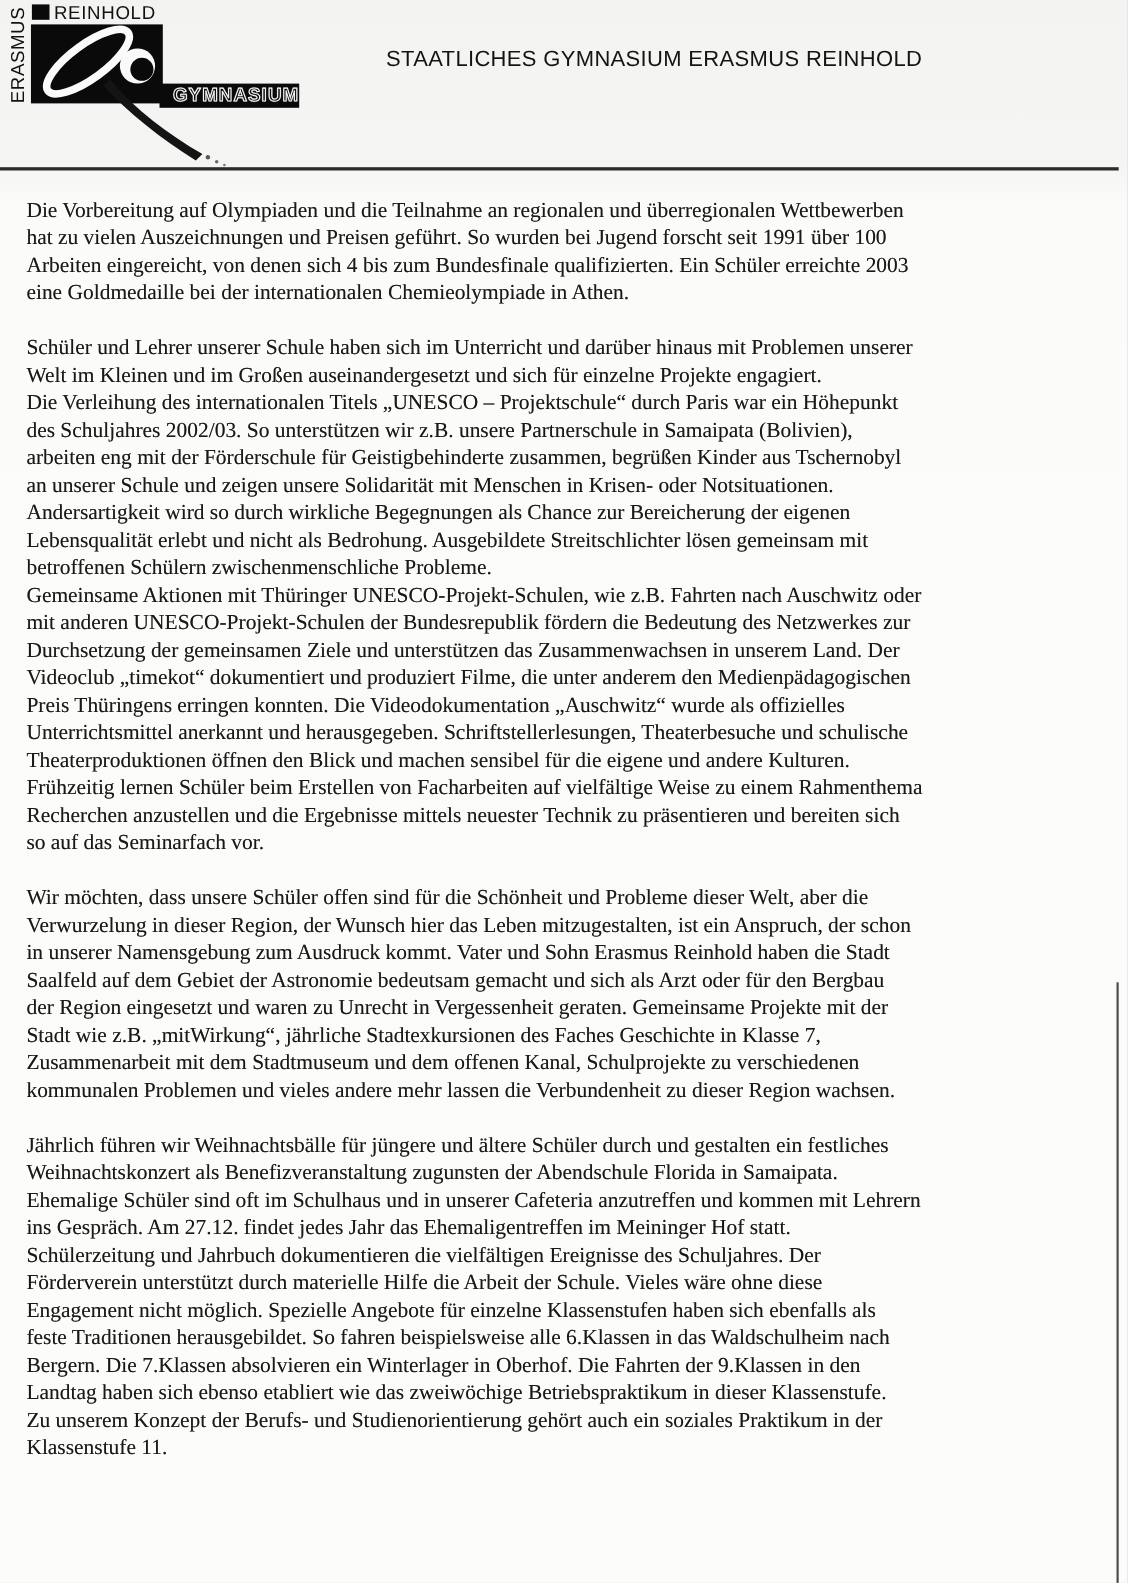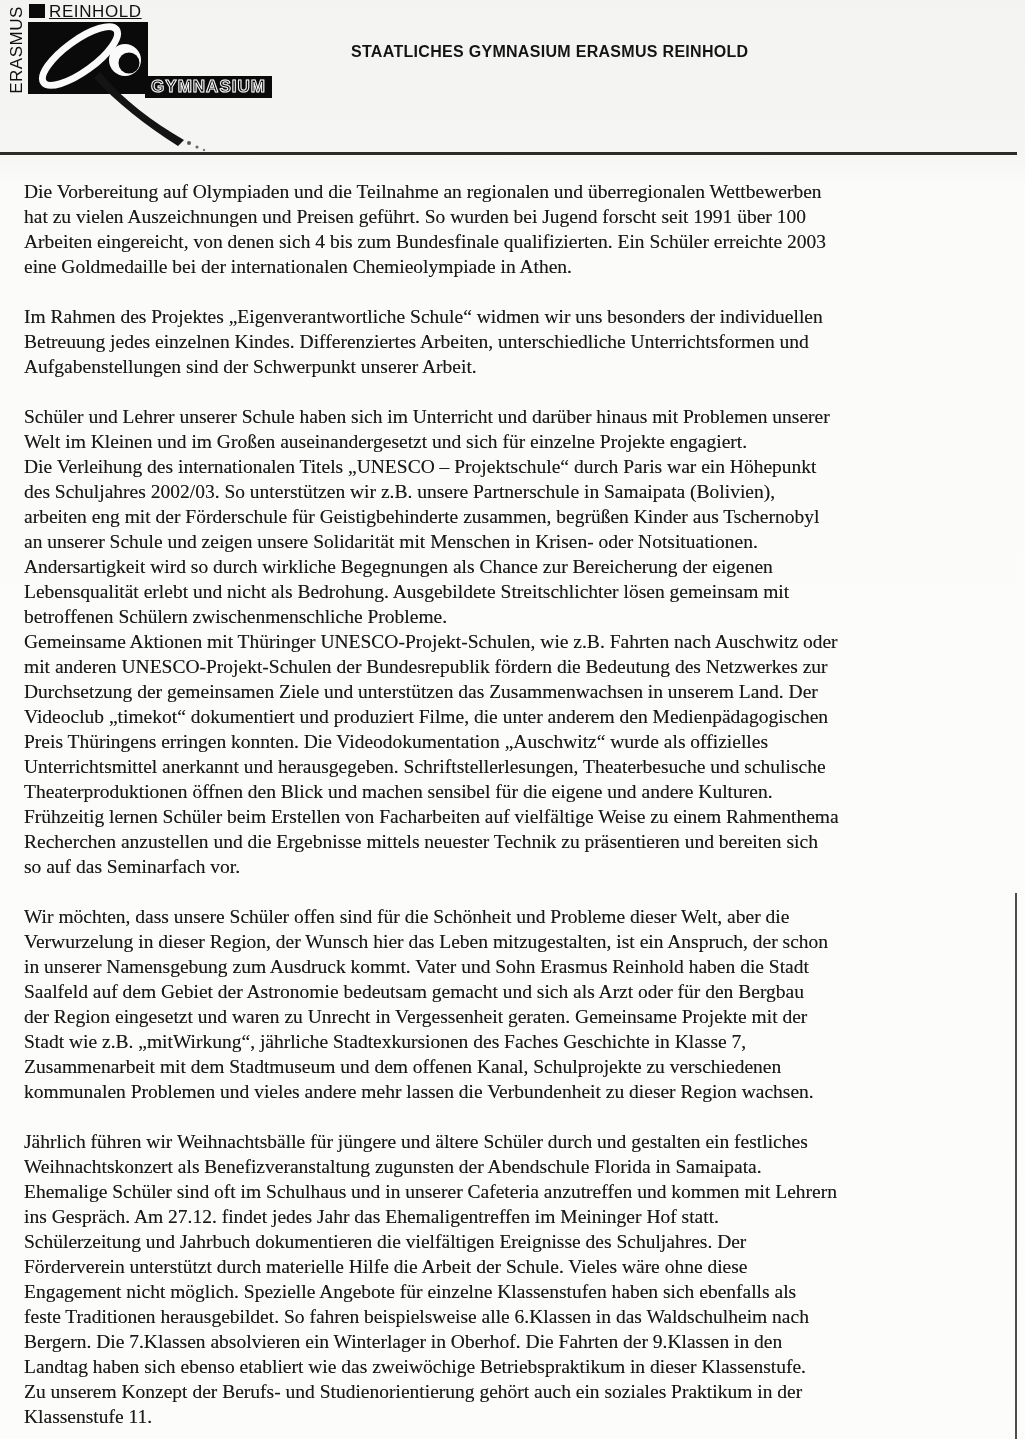--- a/index.html
+++ b/index.html
@@ -20,37 +20,37 @@
   .logo{position:absolute;left:0;top:0;width:300px;height:160px;}
   .logo-vertical{
     position:absolute;left:-29px;top:41px;width:90px;height:18px;
     transform:rotate(-90deg);transform-origin:center;
     font-size:17px;letter-spacing:0.5px;color:#111;text-align:center;
     white-space:nowrap;
   }
   .logo-smallsquare{position:absolute;left:29px;top:4px;width:16px;height:14px;background:#0a0a0a;}
   .logo-reinhold{
     position:absolute;left:49px;top:2px;
-    font-size:17px;letter-spacing:0.6px;color:#111;white-space:nowrap;text-decoration:underline;
+    font-size:17px;letter-spacing:0.6px;color:#111;white-space:nowrap;
   }
   .logo-art{position:absolute;left:28px;top:22px;}
   .logo-gymnasium{
     position:absolute;left:145px;top:76px;width:127px;height:22px;
     background:#0a0a0a;
     color:#0d0d0d;
     -webkit-text-stroke:1px #f2f2f2;
     text-shadow:0 0 1px #ffffff,0 0 1px #ffffff;
     font-size:17px;font-weight:700;letter-spacing:1px;
-    line-height:22px;text-align:center;white-space:nowrap;
+    line-height:22px;text-align:right;white-space:nowrap;
   }
 
   
   .doc-title{
     position:absolute;left:351px;top:43px;
-    font-size:16px;font-weight:700;letter-spacing:0.3px;color:#141414;
+    font-size:20px;font-weight:400;letter-spacing:0.3px;color:#141414;
     white-space:nowrap;
   }
   .rule{
     position:absolute;left:0;top:152px;width:1017px;height:3px;
     background:#2b2b2b;
   }
 
   
   .doc-body{
     position:absolute;left:24px;top:179px;width:988px;
@@ -97,23 +97,20 @@
 
   <div class="doc-title">STAATLICHES GYMNASIUM ERASMUS REINHOLD</div>
 
   <div class="rule"></div>
 
   <div class="doc-body">
     <p>Die Vorbereitung auf Olympiaden und die Teilnahme an regionalen und überregionalen Wettbewerben
 hat zu vielen Auszeichnungen und Preisen geführt. So wurden bei Jugend forscht seit 1991 über 100
 Arbeiten eingereicht, von denen sich 4 bis zum Bundesfinale qualifizierten. Ein Schüler erreichte 2003
 eine Goldmedaille bei der internationalen Chemieolympiade in Athen.</p>
-    <p>Im Rahmen des Projektes „Eigenverantwortliche Schule“ widmen wir uns besonders der individuellen
-Betreuung jedes einzelnen Kindes. Differenziertes Arbeiten, unterschiedliche Unterrichtsformen und
-Aufgabenstellungen sind der Schwerpunkt unserer Arbeit.</p>
     <p>Schüler und Lehrer unserer Schule haben sich im Unterricht und darüber hinaus mit Problemen unserer
 Welt im Kleinen und im Großen auseinandergesetzt und sich für einzelne Projekte engagiert.
 Die Verleihung des internationalen Titels „UNESCO – Projektschule“ durch Paris war ein Höhepunkt
 des Schuljahres 2002/03. So unterstützen wir z.B. unsere Partnerschule in Samaipata (Bolivien),
 arbeiten eng mit der Förderschule für Geistigbehinderte zusammen, begrüßen Kinder aus Tschernobyl
 an unserer Schule und zeigen unsere Solidarität mit Menschen in Krisen- oder Notsituationen.
 Andersartigkeit wird so durch wirkliche Begegnungen als Chance zur Bereicherung der eigenen
 Lebensqualität erlebt und nicht als Bedrohung. Ausgebildete Streitschlichter lösen gemeinsam mit
 betroffenen Schülern zwischenmenschliche Probleme.
 Gemeinsame Aktionen mit Thüringer UNESCO-Projekt-Schulen, wie z.B. Fahrten nach Auschwitz oder

